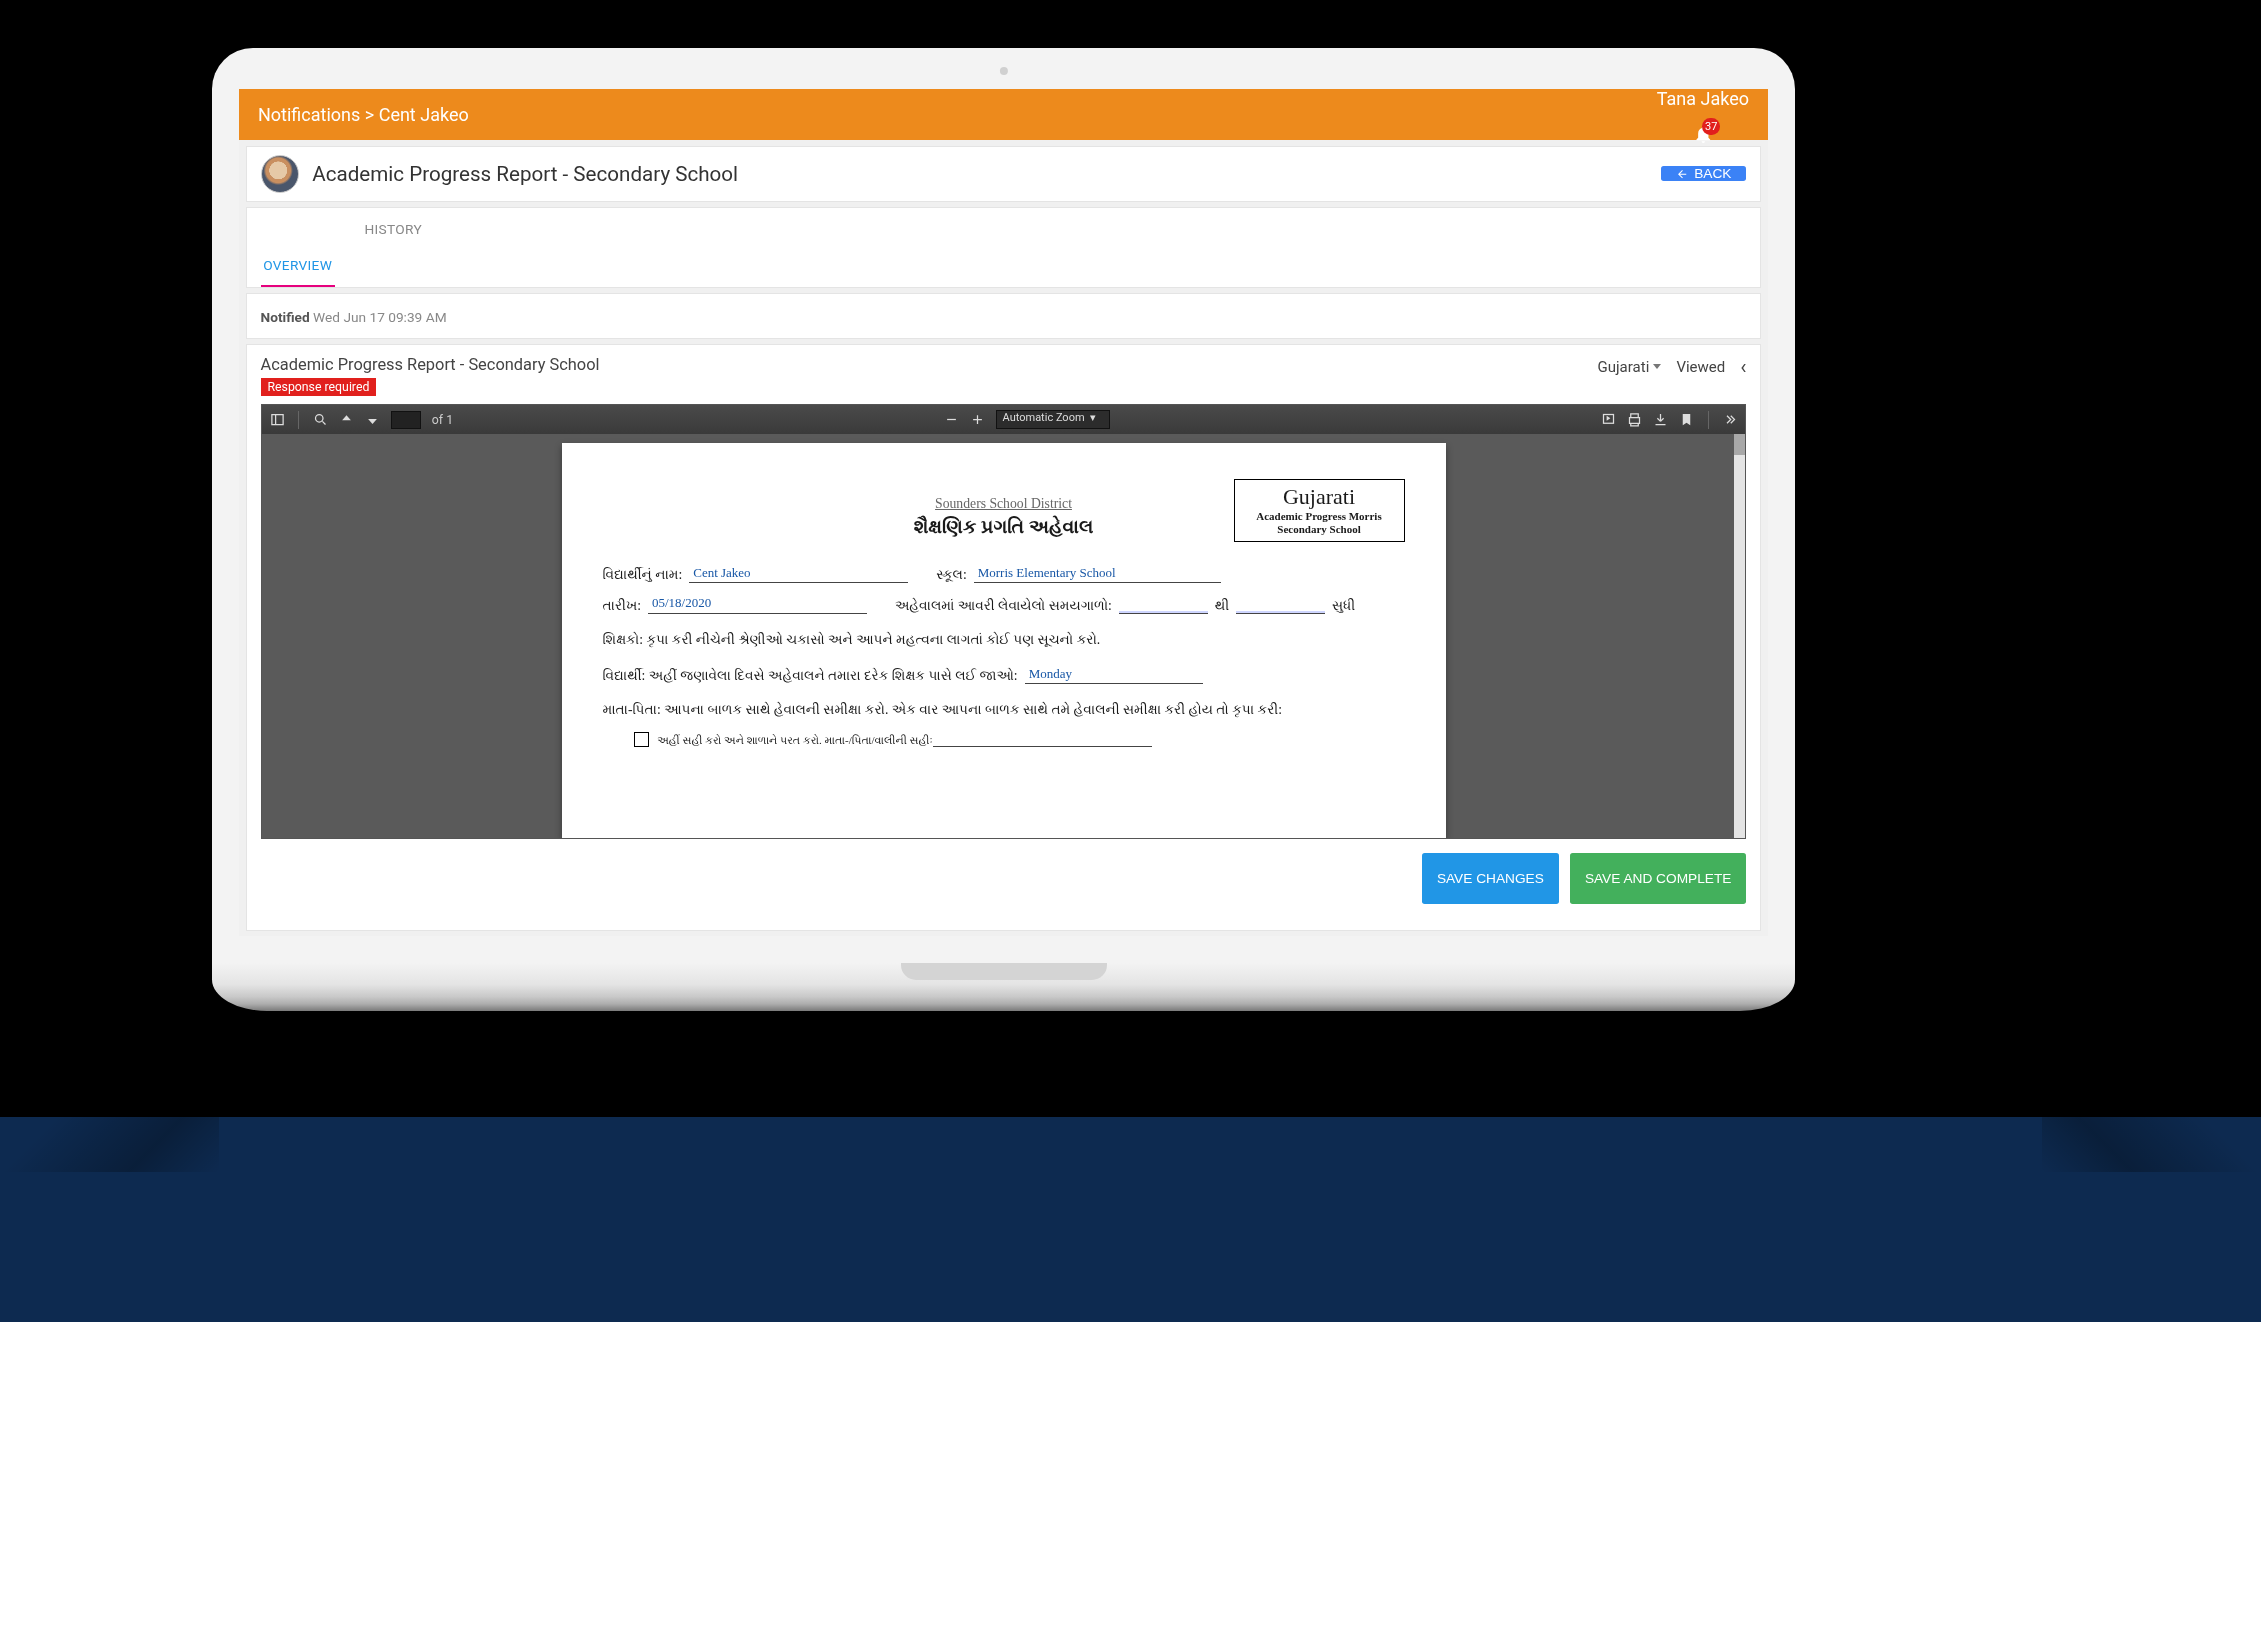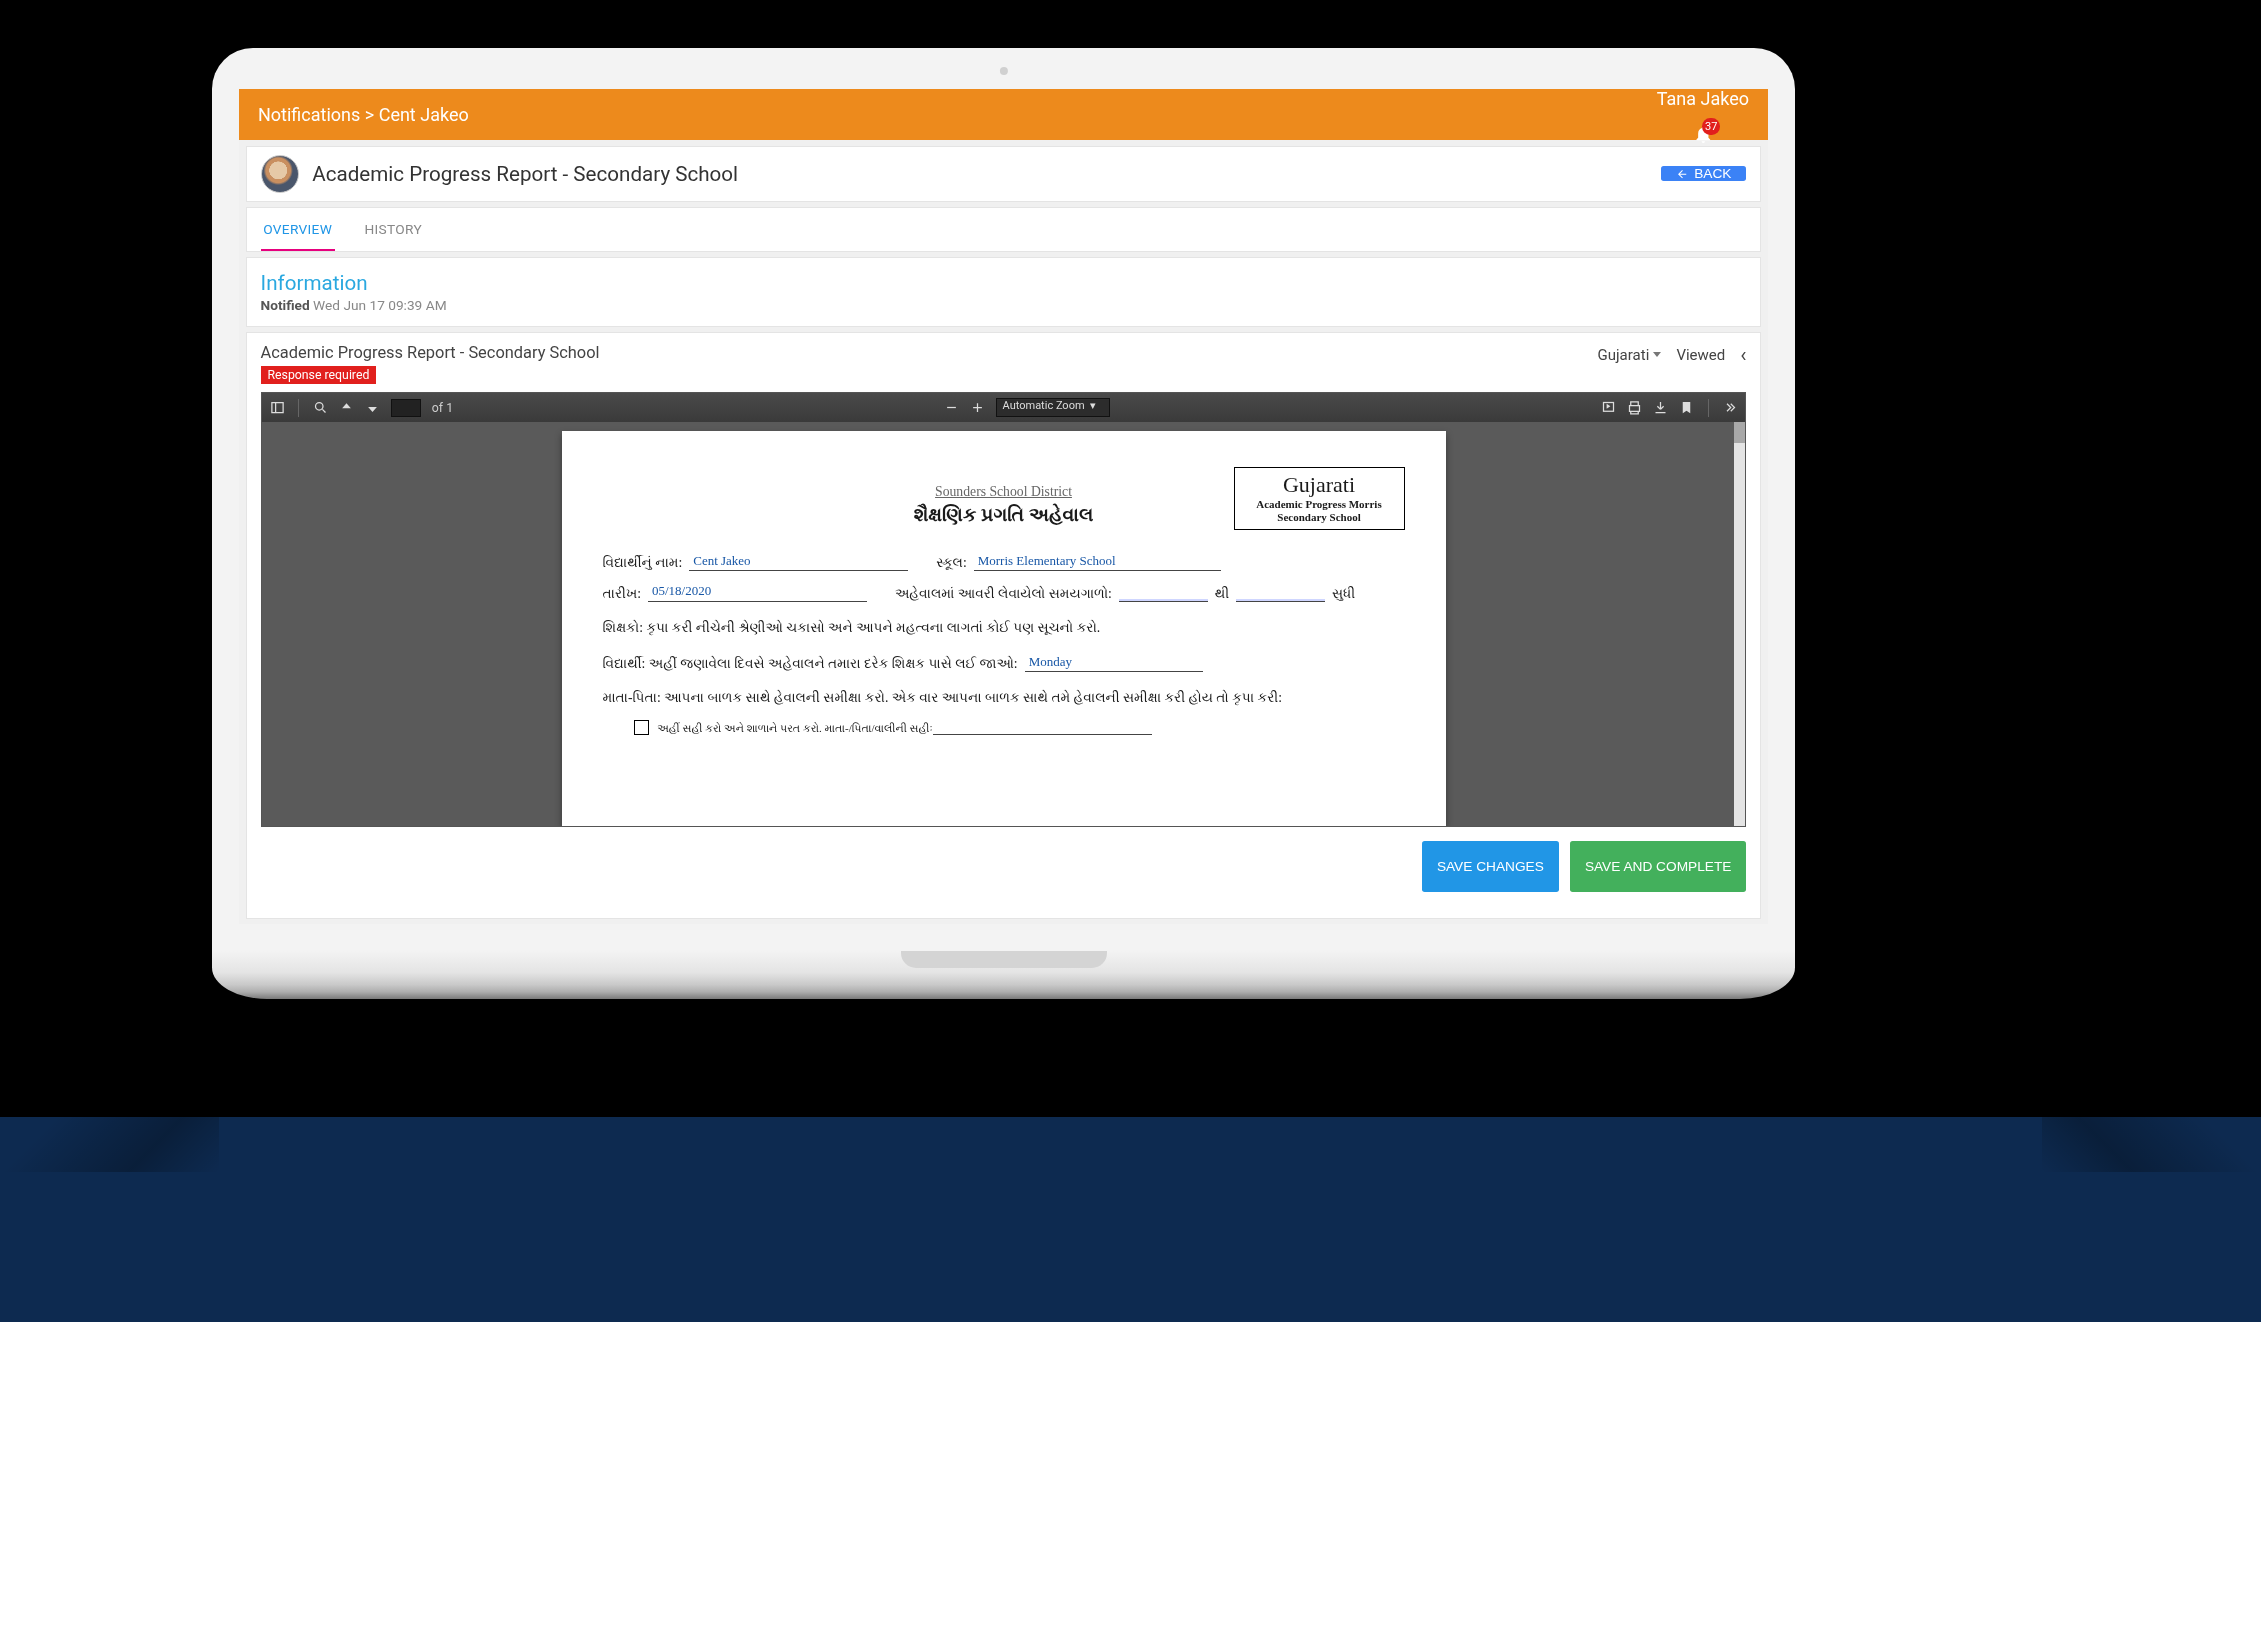--- a/index.html
+++ b/index.html
@@ -136,21 +136,21 @@
     font-size: 13.7px;
     border-radius: 2.7px;
     display:flex; align-items:center; gap:5.5px;
     cursor:pointer;
   }
   .btn-back svg { width:12.3px; height:12.3px; fill:#fff;}
 
   
   .tabs { background:#fff; border:0.7px solid #e4e4e4; margin-top:5.5px; padding: 0 13.7px; display:flex; gap:27px;}
   .tab { padding:12.3px 2.7px; font-size:13.7px; color:#888; letter-spacing:0.3px; cursor:pointer;}
-  .tab.active { color:#2196e6; border-bottom: 2.7px solid #e6007e;}
+  .tab.active { color:#2196e6; border-bottom: 2.7px solid #e6007e; margin-top: 36px;}
 
   .info-card { background:#fff; border:0.7px solid #e4e4e4; margin-top:5.5px; padding: 12.3px 13.7px;}
   .info-card h2 { color:#2aa8e0; font-weight:400; font-size:20.6px;}
   .info-line { font-size:13.7px; color:#888; margin-top:2.7px;}
   .info-line b { color:#555;}
 
   .doc-card { background:#fff; border:0.7px solid #e4e4e4; margin-top:5.5px; padding: 9.6px 0 12.3px;}
   .doc-head { display:flex; align-items:flex-start; padding: 0 13.7px;}
   .doc-head-left { flex:1;}
   .doc-title { font-size:16.4px; color:#444;}
@@ -279,21 +279,20 @@
             <span>BACK</span>
           </button>
         </div>
 
         <div class="tabs">
           <div class="tab active">OVERVIEW</div>
           <div class="tab">HISTORY</div>
         </div>
 
         <div class="info-card">
-          <h2>Information</h2>
           <div class="info-line">
             <b>Notified</b>
             <span>Wed Jun 17 09:39 AM</span>
           </div>
         </div>
 
         <div class="doc-card">
           <div class="doc-head">
             <div class="doc-head-left">
               <div class="doc-title">Academic Progress Report - Secondary School</div>

